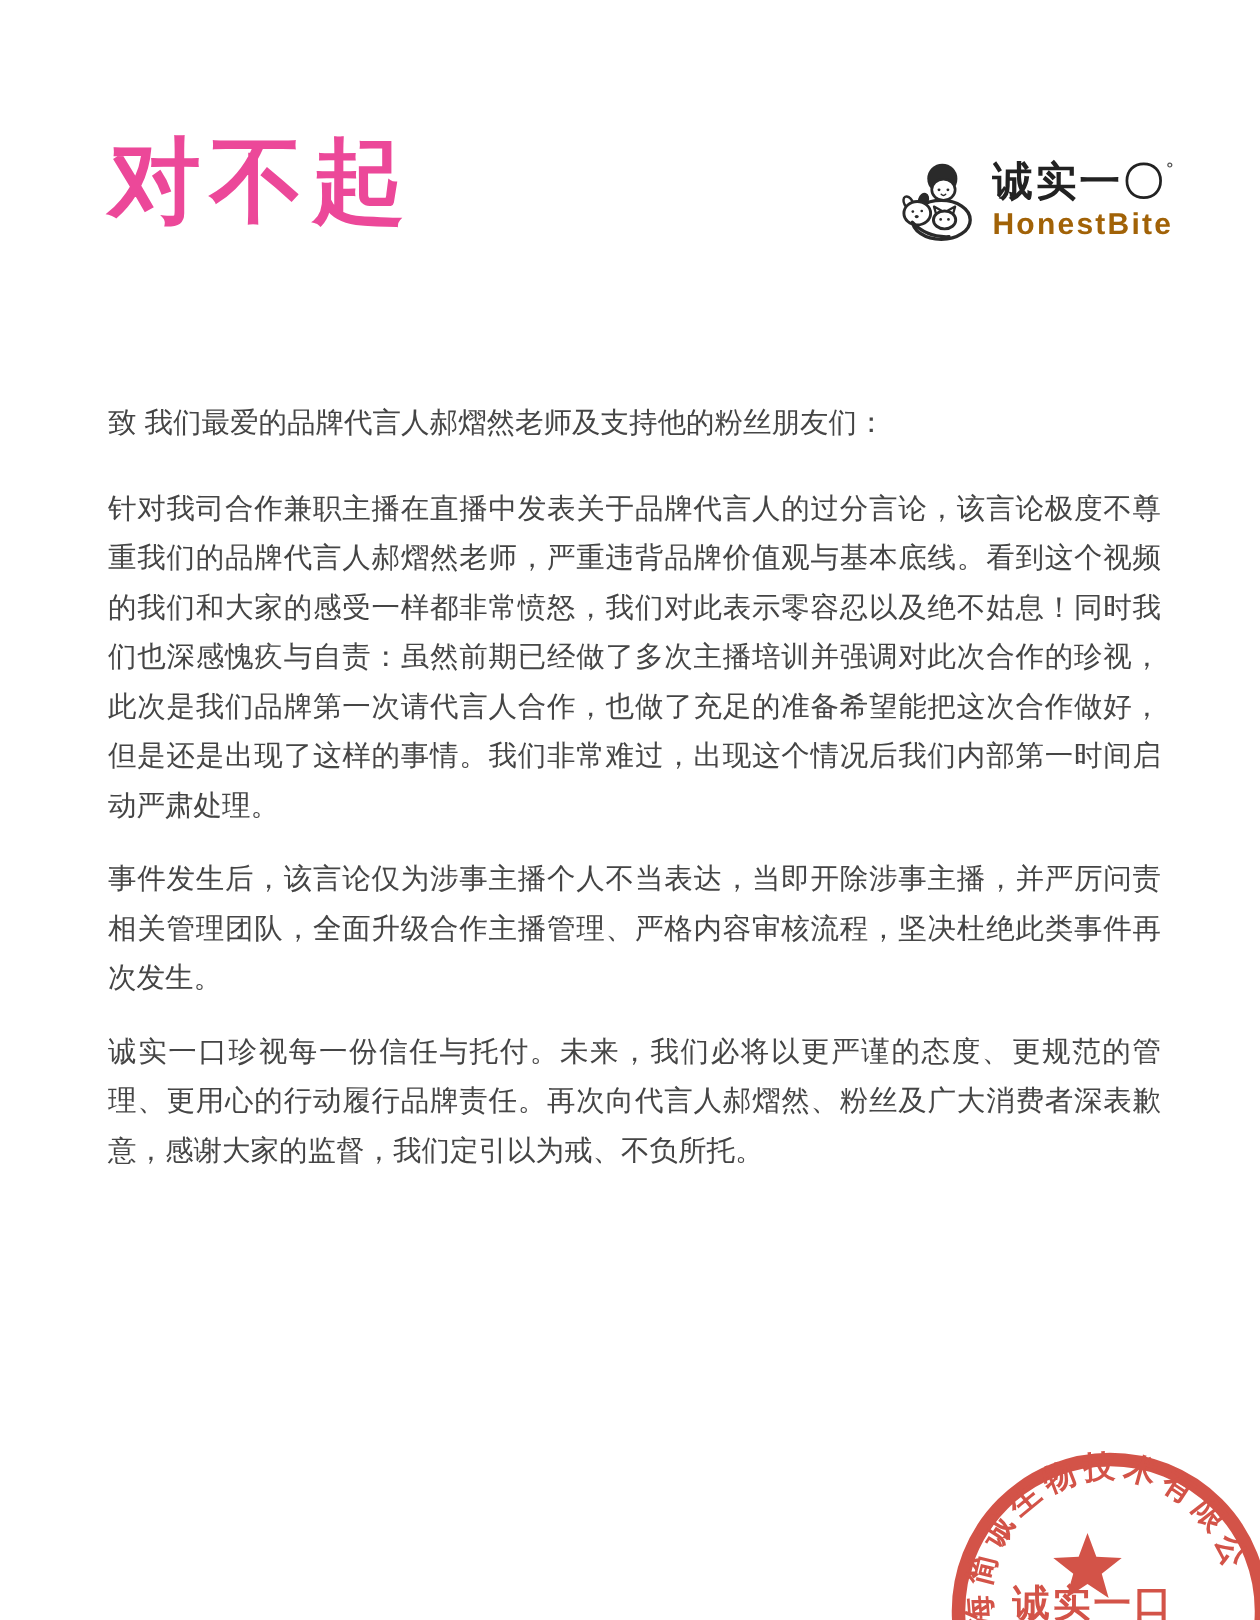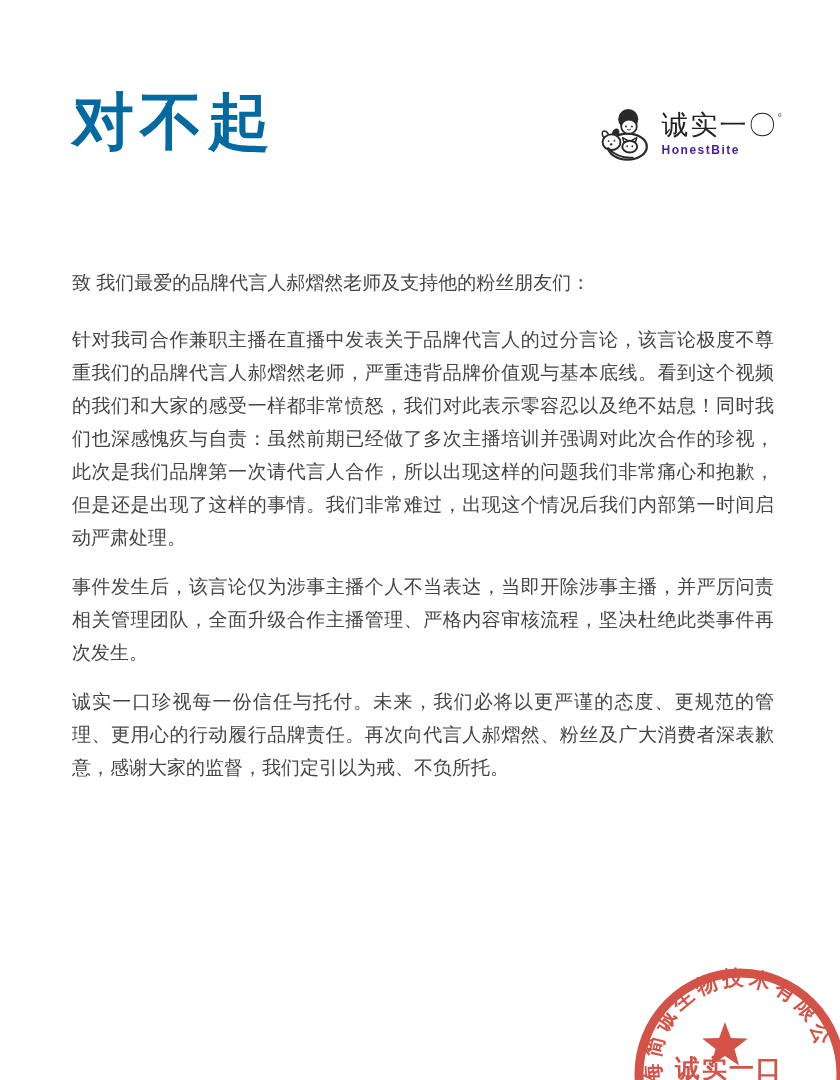--- a/index.html
+++ b/index.html
@@ -4,32 +4,32 @@
 <style>
   html,body{margin:0;padding:0;background:#ffffff;}
   .page{
     position:relative;width:840px;height:1080px;overflow:hidden;
     background:#ffffff;font-family:"Liberation Sans",sans-serif;
   }
   
   .title{
     position:absolute;left:72px;top:86px;margin:0;
     font-size:62px;line-height:72px;font-weight:900;
-    letter-spacing:6px;color:#0369a1;
+    letter-spacing:6px;color:#ec4899;
   }
   .title span{display:block;}
   .brand{
     position:absolute;right:56px;top:96px;
     display:flex;align-items:center;gap:10px;
   }
   .brand-icon svg{display:block;}
   .brand-text{display:flex;flex-direction:column;line-height:1.1;}
-  .brand-cn{font-size:27px;font-weight:400;color:#222;letter-spacing:2px;white-space:nowrap;}
+  .brand-cn{font-size:27px;font-weight:700;color:#222;letter-spacing:2px;white-space:nowrap;}
   .brand-cn sup{font-size:11px;color:#555;vertical-align:top;}
-  .brand-en{font-size:12px;font-weight:700;color:#4c1d95;letter-spacing:1.5px;margin-top:3px;}
+  .brand-en{font-size:20px;font-weight:700;color:#a16207;letter-spacing:1.5px;margin-top:3px;}
   
   .letter{
     position:absolute;left:72px;top:266px;width:702px;
     font-size:19px;line-height:33px;color:#454545;
     text-align:justify;
   }
   .salutation{margin:0 0 24px 0;}
   .para{margin:0 0 16px 0;}
   
   .stamp{
@@ -80,21 +80,21 @@
     </span>
     <span class="brand-text">
       <span class="brand-cn"><span>诚实一〇</span><sup>°</sup></span>
       <span class="brand-en">HonestBite</span>
     </span>
   </div>
 
   <main class="letter">
     <p class="salutation">致 我们最爱的品牌代言人郝熠然老师及支持他的粉丝朋友们：</p>
     <div>
-        <p class="para">针对我司合作兼职主播在直播中发表关于品牌代言人的过分言论，该言论极度不尊重我们的品牌代言人郝熠然老师，严重违背品牌价值观与基本底线。看到这个视频的我们和大家的感受一样都非常愤怒，我们对此表示零容忍以及绝不姑息！同时我们也深感愧疚与自责：虽然前期已经做了多次主播培训并强调对此次合作的珍视，此次是我们品牌第一次请代言人合作，所以出现这样的问题我们非常痛心和抱歉，但是还是出现了这样的事情。我们非常难过，出现这个情况后我们内部第一时间启动严肃处理。</p>
+        <p class="para">针对我司合作兼职主播在直播中发表关于品牌代言人的过分言论，该言论极度不尊重我们的品牌代言人郝熠然老师，严重违背品牌价值观与基本底线。看到这个视频的我们和大家的感受一样都非常愤怒，我们对此表示零容忍以及绝不姑息！同时我们也深感愧疚与自责：虽然前期已经做了多次主播培训并强调对此次合作的珍视，此次是我们品牌第一次请代言人合作，也做了充足的准备希望能把这次合作做好，但是还是出现了这样的事情。我们非常难过，出现这个情况后我们内部第一时间启动严肃处理。</p>
         <p class="para">事件发生后，该言论仅为涉事主播个人不当表达，当即开除涉事主播，并严厉问责相关管理团队，全面升级合作主播管理、严格内容审核流程，坚决杜绝此类事件再次发生。</p>
         <p class="para">诚实一口珍视每一份信任与托付。未来，我们必将以更严谨的态度、更规范的管理、更用心的行动履行品牌责任。再次向代言人郝熠然、粉丝及广大消费者深表歉意，感谢大家的监督，我们定引以为戒、不负所托。</p>
       </div>
   </main>
 
   <div class="stamp">
     <svg viewBox="620 955 220 125" width="220" height="125" aria-hidden="true">
       <defs>
         <path id="sealArc" d="M 663 1087.6 A 80 80 0 1 1 819.7 1067" fill="none"></path>
       </defs>

